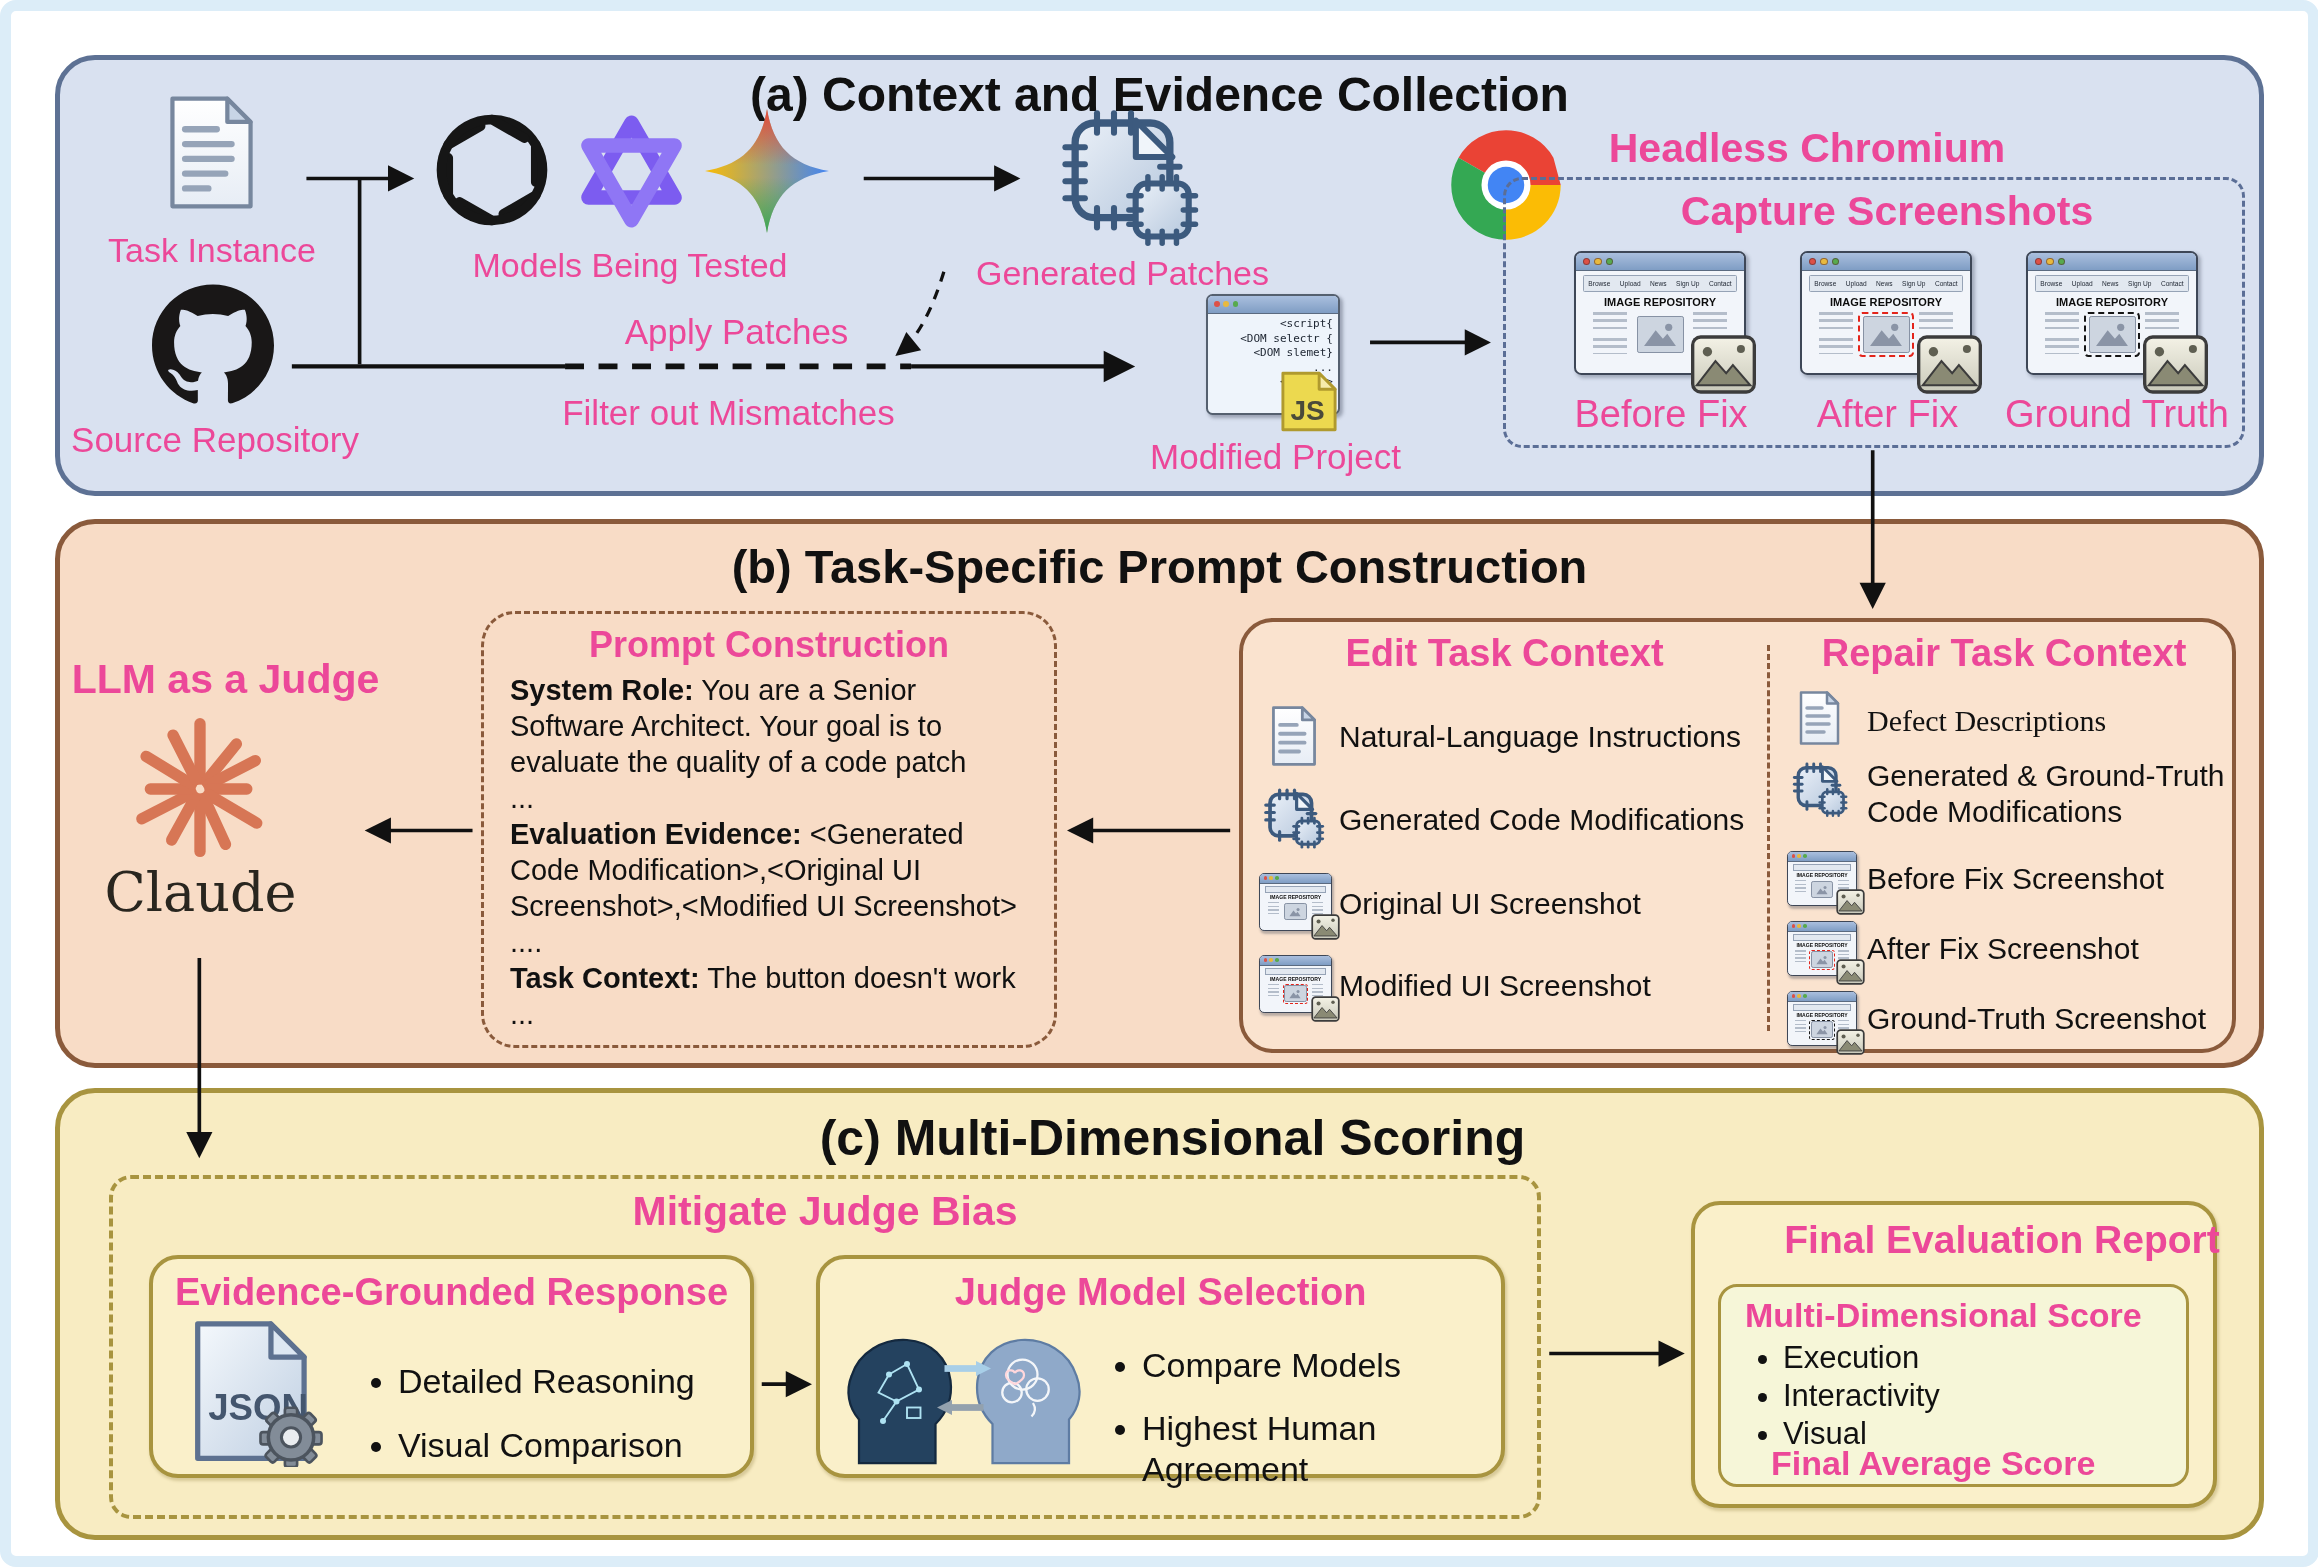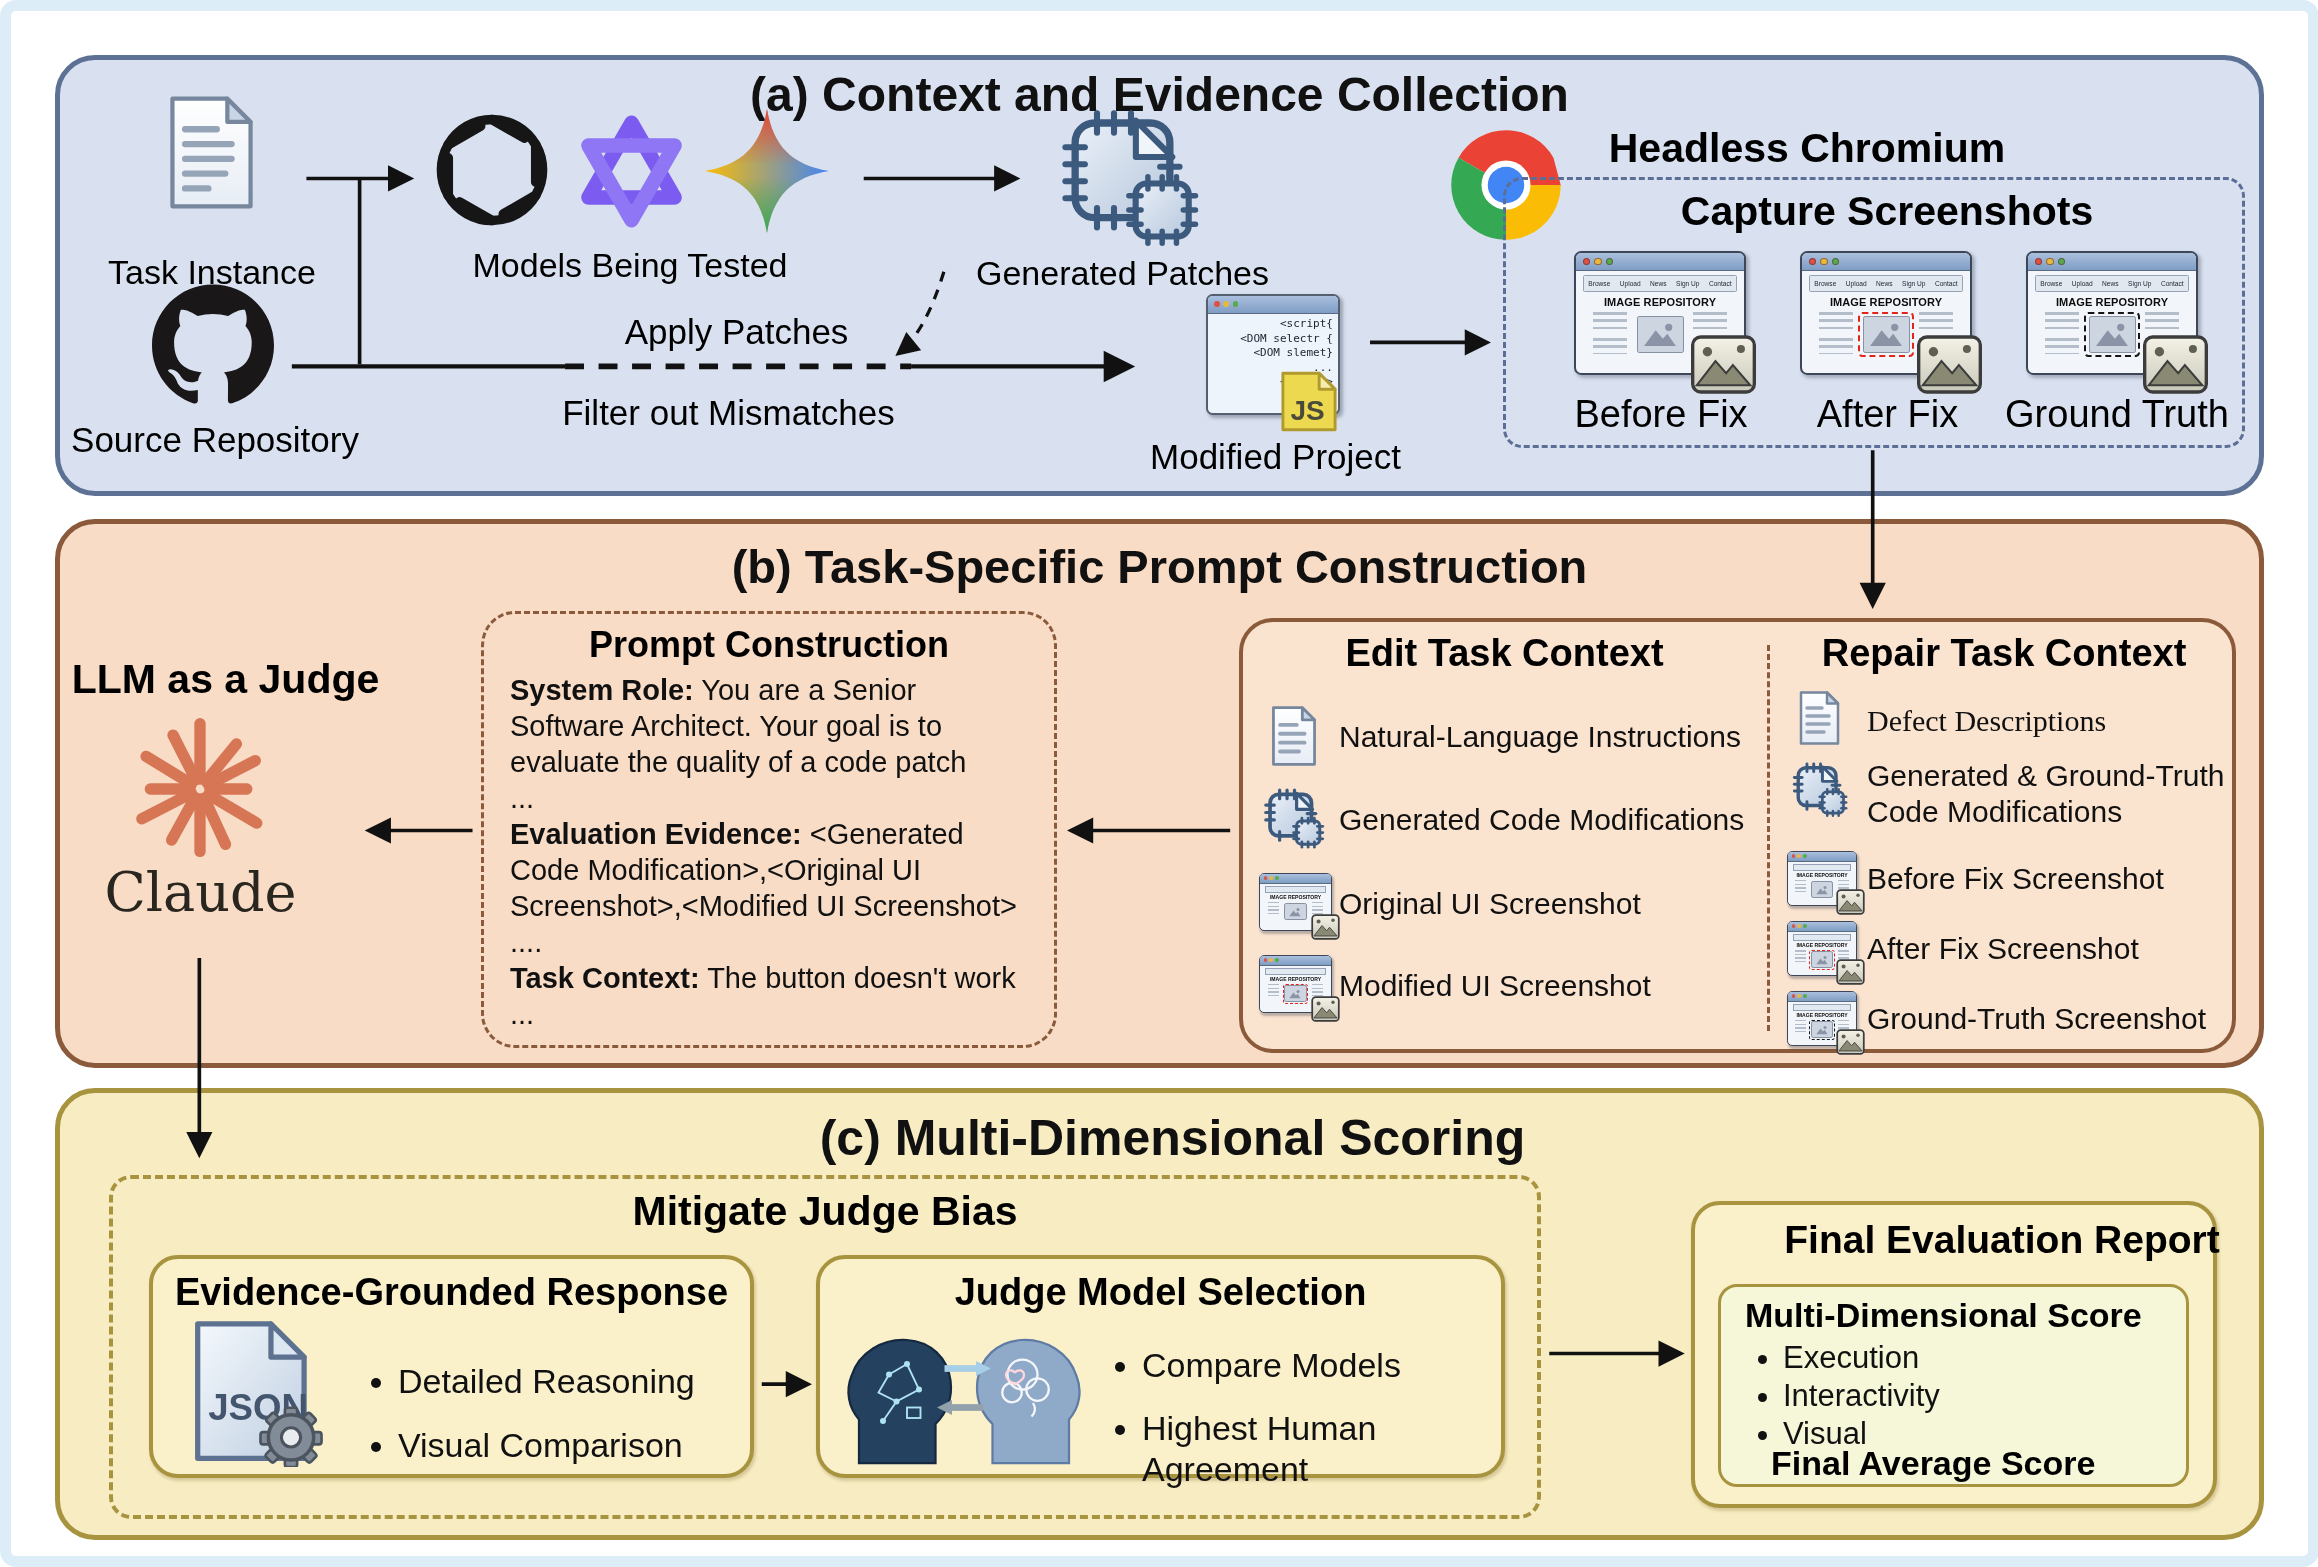--- a/index.html
+++ b/index.html
@@ -7,21 +7,21 @@
   .abs{position:absolute;}
   .frame{position:absolute;inset:0;border:11.7px solid #dcedf8;border-radius:16px;pointer-events:none;z-index:60;}
 
   
   .sec{position:absolute;border-radius:40px;box-sizing:border-box;}
   .sec-a{left:55px;top:55px;width:2209px;height:441px;background:#d9e1f0;border:5.1px solid #5d7194;}
   .sec-b{left:55px;top:519px;width:2209px;height:549px;background:#f8dcc6;border:5.1px solid #8a5a3b;}
   .sec-c{left:55px;top:1088px;width:2209px;height:452px;background:#f8ecc2;border:5.1px solid #a8943f;}
 
   .t-sec{position:absolute;text-align:center;font-weight:bold;color:#111;}
-  .lbl{position:absolute;text-align:center;color:#000000;}
+  .lbl{position:absolute;text-align:center;color:#ec4899;}
   .b{font-weight:bold;}
 
   
   .shotbox{position:absolute;left:1503px;top:177px;width:742px;height:271px;border:3.6px dashed #5b6e96;border-radius:19px;box-sizing:border-box;}
   .promptbox{position:absolute;left:481px;top:611px;width:576px;height:437px;border:3.6px dashed #8a5a3b;border-radius:34px;box-sizing:border-box;}
   .ctxbox{position:absolute;left:1239px;top:618px;width:997px;height:435px;background:#fae3cf;border:4.4px solid #8a5a3b;border-radius:34px;box-sizing:border-box;}
   .ctxdiv{position:absolute;left:1767px;top:645px;height:386px;width:0;border-left:3.6px dashed #8a5a3b;}
   .mitbox{position:absolute;left:109px;top:1175px;width:1432px;height:344px;border:4.4px dashed #a8943f;border-radius:22px;box-sizing:border-box;}
   .cbox{position:absolute;background:#faf0ca;border:4.4px solid #a8943f;border-radius:29px;box-sizing:border-box;box-shadow:1.5px 2.2px 2.9px rgba(120,100,30,.25);}
   .scorebox{position:absolute;left:1718px;top:1284px;width:471px;height:203px;background:#f6f6d8;border:3.6px solid #a8943f;border-radius:19px;box-sizing:border-box;}
@@ -122,21 +122,21 @@
     <path d="M8,5 h52 l22,22 v80 h-74 z" fill="url(#docg)" stroke="#77879e" stroke-width="4" stroke-linejoin="round"></path>
     <path d="M60,5 l22,22 h-22 z" fill="#c8d5e6" stroke="#77879e" stroke-width="4" stroke-linejoin="round"></path>
     <g stroke="#96a4b8" stroke-width="6" stroke-linecap="round">
       <line x1="20" y1="34" x2="50" y2="34"></line>
         <line x1="20" y1="48" x2="64" y2="48"></line>
       <line x1="20" y1="62" x2="64" y2="62"></line>
         <line x1="20" y1="76" x2="58" y2="76"></line>
       <line x1="20" y1="90" x2="42" y2="90"></line>
     </g>
   </svg>
-  <div class="lbl" style="left:77px;top:253px;width:270px;font-size:34px;">Task Instance</div>
+  <div class="lbl" style="left:77px;top:231px;width:270px;font-size:34px;">Task Instance</div>
 
   <svg class="abs" style="left:431px;top:109px" width="122" height="122" viewBox="-70 -70 140 140">
     <g stroke="#161616" stroke-width="11" fill="none" stroke-linecap="round" stroke-linejoin="round">
       <path d="M 0,-58 A 58,58 0 0 1 50.2,-29 L 50.2,14"></path>
       <path d="M 0,-58 A 58,58 0 0 1 50.2,-29 L 50.2,14" transform="rotate(60)"></path>
       <path d="M 0,-58 A 58,58 0 0 1 50.2,-29 L 50.2,14" transform="rotate(120)"></path>
       <path d="M 0,-58 A 58,58 0 0 1 50.2,-29 L 50.2,14" transform="rotate(180)"></path>
       <path d="M 0,-58 A 58,58 0 0 1 50.2,-29 L 50.2,14" transform="rotate(240)"></path>
       <path d="M 0,-58 A 58,58 0 0 1 50.2,-29 L 50.2,14" transform="rotate(300)"></path>
     </g>

